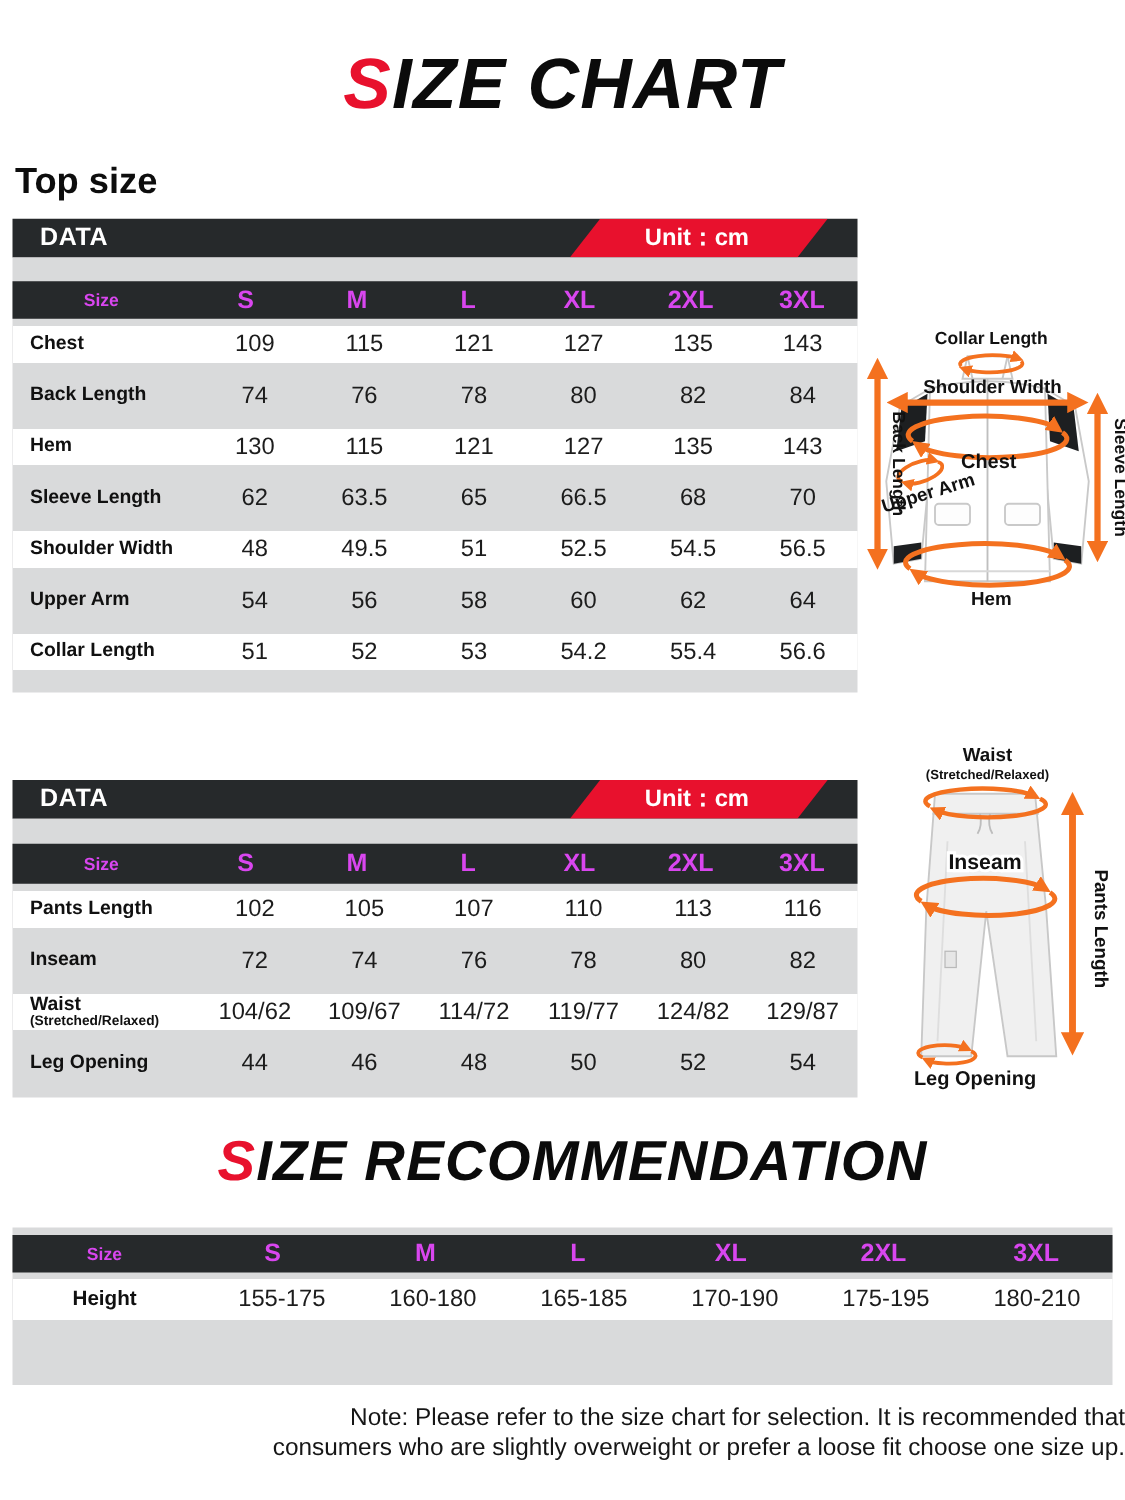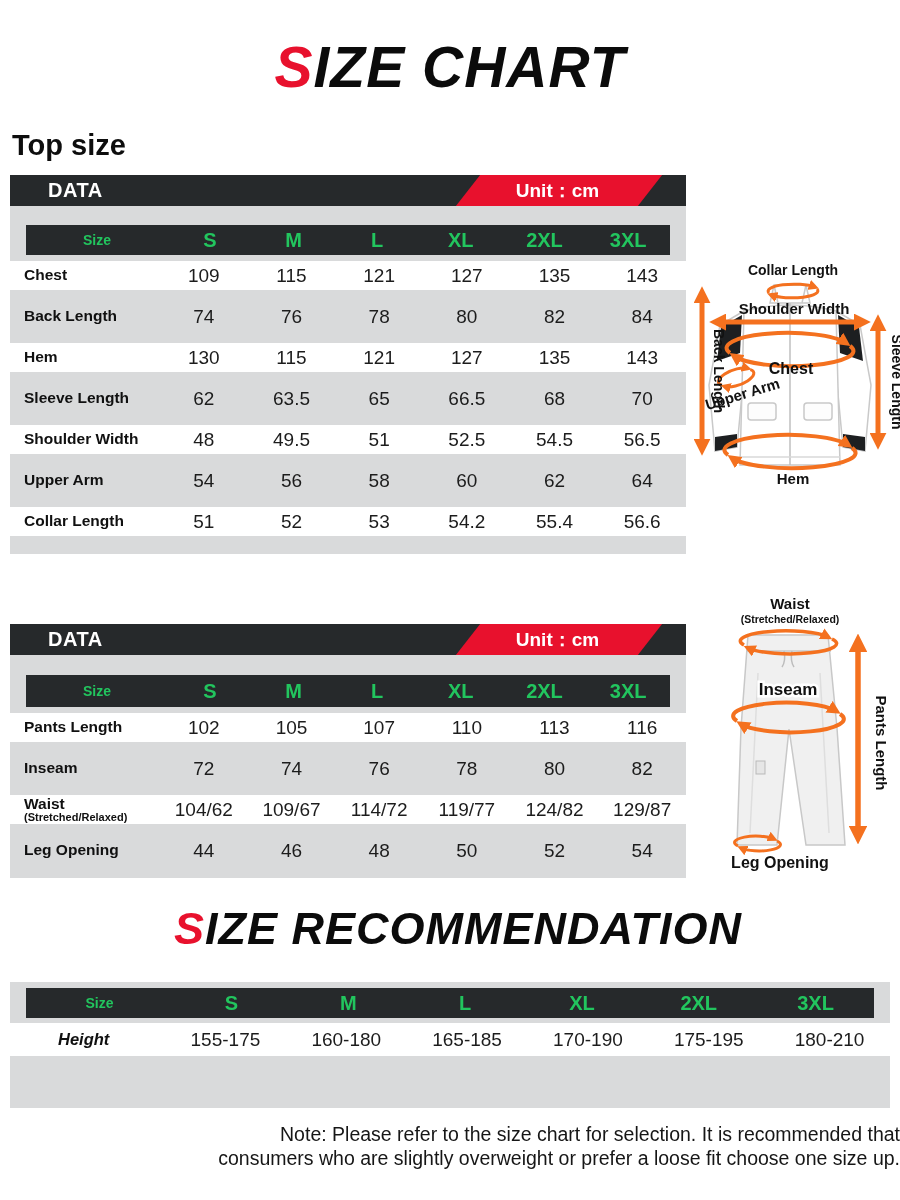--- a/index.html
+++ b/index.html
@@ -15,48 +15,48 @@
 
   .sec-heading{position:absolute;left:12px;font-size:29px;font-weight:800;color:#0d0d0d;}
   .h-top{top:129px;}
   .h-pants{top:581px;}
 
   
   .databar{position:absolute;left:10px;width:676px;height:31px;background:#26292b;overflow:hidden;}
   .bar-top{top:175px;}
   .bar-pants{top:624px;}
   .dlabel{position:absolute;left:22px;top:0;line-height:31px;color:#fff;font-weight:700;
-          font-size:20px;letter-spacing:.5px;margin-left:16px;}
+          font-size:20px;letter-spacing:.5px;}
   .unit-band{position:absolute;left:458px;width:182px;top:0;bottom:0;background:#e8112d;
              transform:skewX(-38deg);}
   .unit-text{position:absolute;left:455px;width:185px;top:0;line-height:31px;text-align:center;
              color:#fff;font-weight:700;font-size:19px;}
 
   
   .gbox{position:absolute;left:10px;width:676px;background:#d9dadb;}
   .gbox-top{top:206px;height:329px;padding-top:19px;}
   .gbox-pants{top:655px;height:203px;padding-top:20px;}
-  .thead{margin:0 16px;height:30px;background:#26292b;display:grid;
-         grid-template-columns:142px repeat(6,1fr);align-items:center;color:#22c55e;}
+  .thead{margin:0 0;height:30px;background:#26292b;display:grid;
+         grid-template-columns:142px repeat(6,1fr);align-items:center;color:#d946ef;}
   .thead-pants{height:32px;}
   .h0{font-size:14px;font-weight:700;text-align:center;}
   .h{font-size:20px;font-weight:700;text-align:center;}
   .trow{height:41px;box-sizing:border-box;padding:6px 0;display:grid;
         grid-template-columns:150px repeat(6,1fr);align-items:center;}
   .trow.white{background:#ffffff;background-clip:content-box;}
   .lbl{padding-left:14px;font-size:15.5px;font-weight:700;color:#101010;line-height:1.05;}
   .lbl .sub{display:block;font-size:11px;font-weight:700;}
   .val{text-align:center;font-size:19px;font-weight:400;color:#1c1c1c;}
 
   
   .rec-box{position:absolute;left:10px;top:982px;width:880px;height:120px;
            padding-top:6px;background:#d9dadb;}
   .rec-box .thead{grid-template-columns:147px repeat(6,1fr);}
   .rec-box .trow{height:43px;padding:5px 0;grid-template-columns:155px repeat(6,1fr);}
-  .rec-box .lbl{padding-left:48px;font-size:16.5px;font-style:italic;}
+  .rec-box .lbl{padding-left:48px;font-size:16.5px;}
 
   
   .note{position:absolute;top:1122px;left:0;right:0;text-align:right;
         font-size:19.5px;line-height:24px;color:#161616;}
 
   
   .jacket-svg{position:absolute;left:688px;top:253px;width:212px;height:255px;}
   .pants-svg{position:absolute;left:698px;top:593px;width:200px;height:292px;}
   svg text{font-family:"Liberation Sans",sans-serif;}
 </style>

